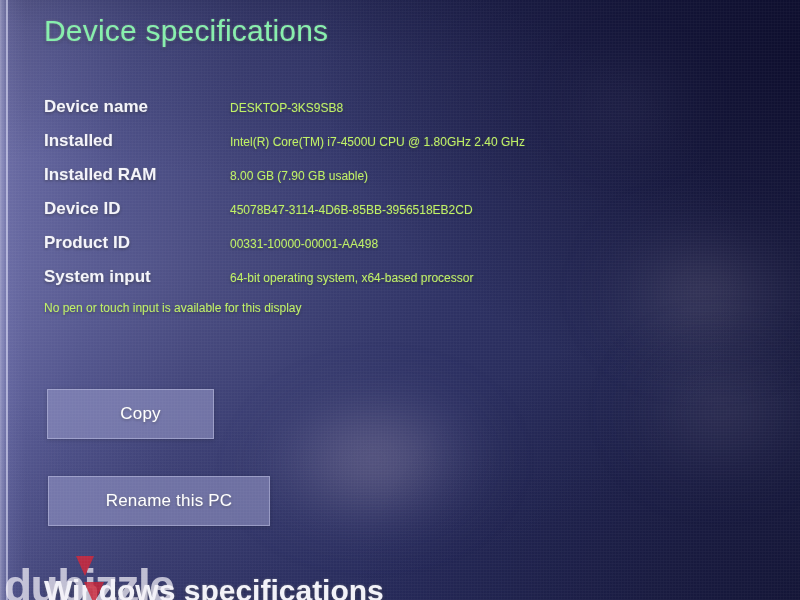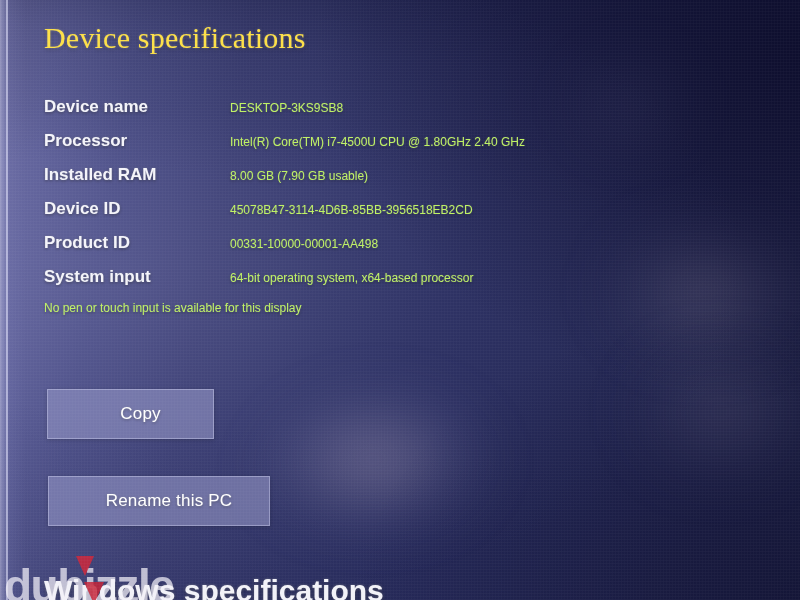--- a/index.html
+++ b/index.html
@@ -132,27 +132,26 @@
       repeating-linear-gradient(90deg, rgba(255,255,255,0.4) 0px, rgba(255,255,255,0.4) 1px, rgba(0,0,0,0) 1px, rgba(0,0,0,0) 3px);
     pointer-events: none;
   }
 
   
   .content { position: absolute; inset: 0; }
 
   .page-title {
     position: absolute;
     left: 44px;
-    top: 21px;
+    top: 14px;
     font-size: 30px;
     font-weight: 400;
-    color: #fde047;
+    color: #86efac;
     letter-spacing: 0.2px;
     text-shadow: 0 0 3px rgba(255,255,255,0.30), 0 1px 4px rgba(0,0,0,0.40);
-    font-family: Liberation Serif, serif;
   }
 
   .spec-table {
     position: absolute;
     left: 44px;
     top: 86px;
     width: 740px;
     margin-top: 11px;
   }
   .spec-row {
@@ -260,21 +259,21 @@
     <div class="page-title">Device specifications</div>
 
     <div class="spec-table">
 
       <div class="spec-row">
         <div class="spec-label">Device name</div>
         <div class="spec-value">DESKTOP-3KS9SB8</div>
       </div>
 
       <div class="spec-row">
-        <div class="spec-label">Processor</div>
+        <div class="spec-label">Installed</div>
         <div class="spec-value">Intel(R) Core(TM) i7-4500U CPU @ 1.80GHz   2.40 GHz</div>
       </div>
 
       <div class="spec-row">
         <div class="spec-label">Installed RAM</div>
         <div class="spec-value">8.00 GB (7.90 GB usable)</div>
       </div>
 
       <div class="spec-row">
         <div class="spec-label">Device ID</div>

